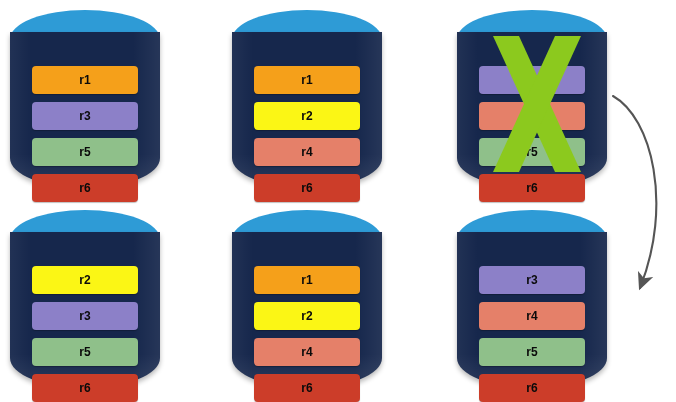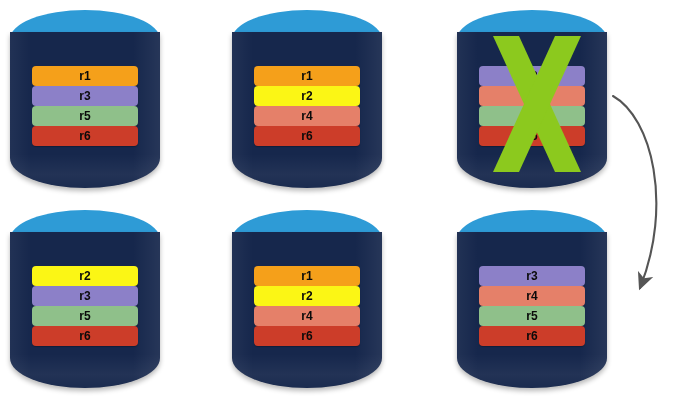--- a/index.html
+++ b/index.html
@@ -49,22 +49,22 @@
     font-weight:bold;
     letter-spacing:0.5px;
     text-shadow:0 1px 1px rgba(0,0,0,0.18);
     white-space:nowrap;
     margin-top:3px;
   }
 
   
   .bars{position:absolute;left:22px;top:56px;width:106px;}
   .bar{
-    height:20px;
-    margin-bottom:0;
+    height:28px;
+    margin-bottom:8px;
     border-radius:4px;
     display:flex;align-items:center;justify-content:center;
     color:#0a0a0a;
     font-size:12px;
     font-weight:bold;
     line-height:1;
     box-shadow:0 1px 1px rgba(0,0,0,0.25);
   }
 
   

